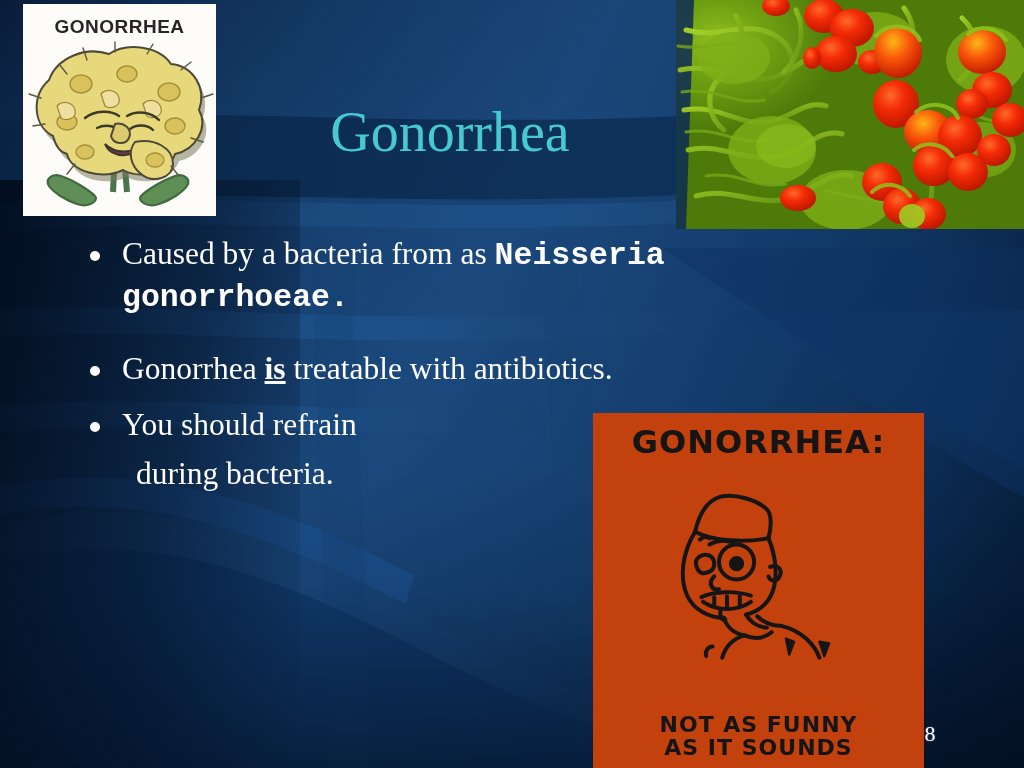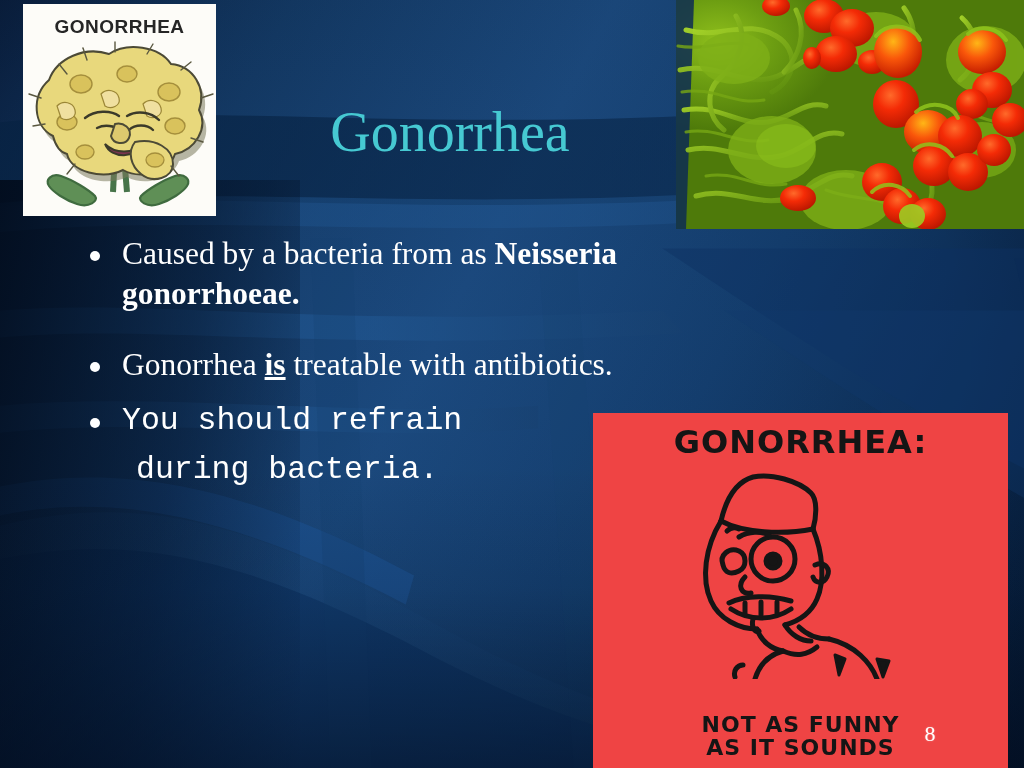--- a/index.html
+++ b/index.html
@@ -85,22 +85,22 @@
     background:
       radial-gradient(ellipse 120px 90px at 12% 18%, #8fbf1c 0%, #6d9e12 45%, #4e7a0a 100%),
       radial-gradient(ellipse 160px 130px at 35% 70%, #93c420 0%, #5f8e0e 60%, #3c6208 100%),
       radial-gradient(ellipse 200px 160px at 78% 30%, #86b81a 0%, #55820c 70%, #365a06 100%),
       linear-gradient(145deg, #7fb018 0%, #4d7a0b 40%, #6aa014 70%, #2f5205 100%);
   }
 
   
   #pic-meme {
     left: 593px; top: 413px;
-    width: 415px; height: 355px;
-    background: #ef4444;
+    width: 331px; height: 355px;
+    background: #c2410c;
   }
   #pic-meme .meme-top, #pic-meme .meme-bot {
     position: absolute; left: 0; width: 100%;
     text-align: center;
     font-family: "DejaVu Sans", sans-serif;
     font-weight: bold;
     color: #151515;
   }
   #pic-meme .meme-top { top: 10px; font-size: 32px; letter-spacing: 1px; }
   #pic-meme .meme-bot { bottom: 8px; font-size: 22px; line-height: 1.07; letter-spacing: 1px; }
@@ -152,26 +152,26 @@
     width: 10px; height: 10px;
     border-radius: 50%;
     background: #ffffff;
   }
   .bullet .line {
     display: block;
     white-space: pre;
     padding-bottom: 8px;
   }
   .bullet .line.cont { padding-left: 14px; }
-  .b { font-weight: bold; }
+  .b { font-weight: bold; font-family: Liberation Mono, monospace; }
   .u { text-decoration: underline; font-weight: bold; }
 
   #bullet-1 { margin-bottom: 2px; }
   #bullet-2 { margin-top: 32px; margin-bottom: 10px; }
-  #bullet-3 { margin-top: 16px; font-family: Liberation Mono, monospace; }
+  #bullet-3 { margin-top: 16px; }
   #bullet-3 .line { padding-bottom: 18px; }
 </style>
 </head>
 <body>
 
 <div id="slide">
 
   <div class="bg-base"></div>
   <div class="bg-grad2"></div>
   <div class="bg-vig"></div>

